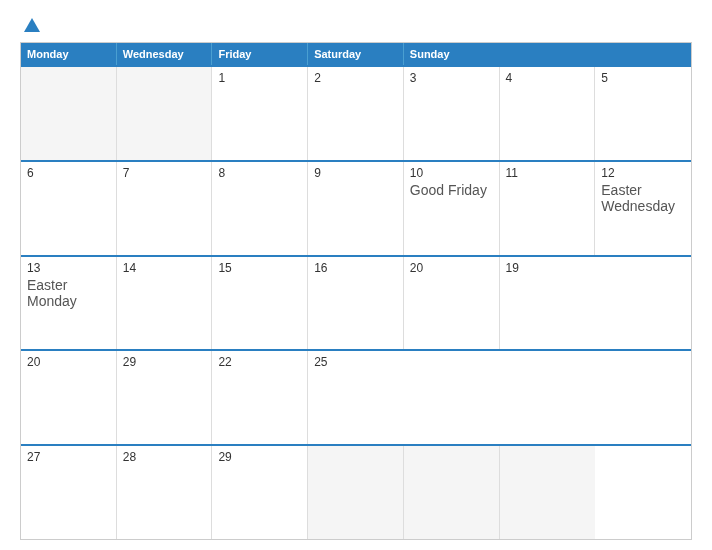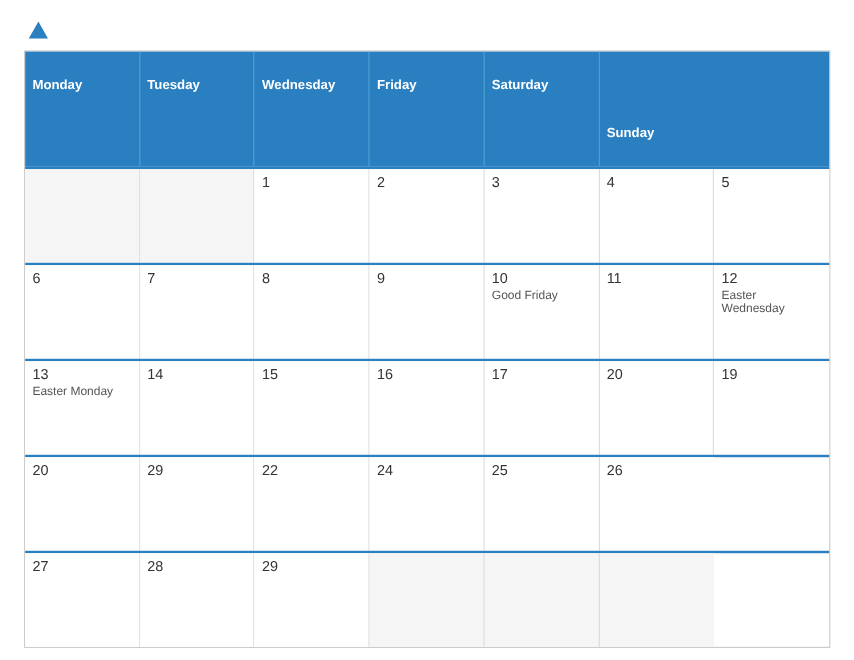--- a/index.html
+++ b/index.html
@@ -72,27 +72,26 @@
     }
     .cal-header-row {
       display: grid;
       grid-template-columns: repeat(7, 1fr);
       background: #2a7fc1;
     }
     .cal-header-cell {
       color: #fff;
       font-size: 11px;
       font-weight: bold;
-      padding: 22px 6px;
+      padding: 5px 6px;
       text-align: left;
       border-right: 1px solid #4a9fd1;
     }
     .cal-header-cell:last-child {
       border-right: none;
-      margin-top: 40px;
     }
     .cal-body {
       flex: 1;
       display: flex;
       flex-direction: column;
     }
     .cal-week {
       display: grid;
       grid-template-columns: repeat(7, 1fr);
       flex: 1;
@@ -113,21 +112,21 @@
     .cal-cell.empty {
       background: #f5f5f5;
     }
     .day-num {
       font-size: 12px;
       color: #333;
       display: block;
       margin-bottom: 2px;
     }
     .holiday {
-      font-size: 10px;
+      font-size: 14px;
       color: #555;
       display: block;
       margin-top: 2px;
     }
   </style>
 </head>
 <body>
 
 <div class="page">
   <div class="header">
@@ -138,21 +137,20 @@
       </div>
       <span class="logo-blue"></span>
     </div>
     <div class="month-title"></div>
     <div class="country"></div>
   </div>
 
   <div class="calendar">
     <div class="cal-header-row">
     <div class="cal-header-cell">Monday</div>
-        <div class="cal-header-cell">Tuesday</div>
         <div class="cal-header-cell">Wednesday</div>
         <div class="cal-header-cell">Friday</div>
         <div class="cal-header-cell">Saturday</div>
         <div class="cal-header-cell">Sunday</div>
       </div>
     <div class="cal-body">
     <div class="cal-week">
           <div class="cal-cell empty"></div>
           <div class="cal-cell empty"></div>
           <div class="cal-cell">
@@ -204,47 +202,38 @@
           <div class="cal-cell">
             <span class="day-num">14</span>
           </div>
           <div class="cal-cell">
             <span class="day-num">15</span>
           </div>
           <div class="cal-cell">
             <span class="day-num">16</span>
           </div>
           <div class="cal-cell">
-            <span class="day-num">17</span>
-          </div>
-          <div class="cal-cell">
             <span class="day-num">20</span>
           </div>
           <div class="cal-cell">
             <span class="day-num">19</span>
           </div>
         </div>
         <div class="cal-week">
           <div class="cal-cell">
             <span class="day-num">20</span>
           </div>
           <div class="cal-cell">
             <span class="day-num">29</span>
           </div>
           <div class="cal-cell">
             <span class="day-num">22</span>
           </div>
           <div class="cal-cell">
-            <span class="day-num">24</span>
-          </div>
-          <div class="cal-cell">
             <span class="day-num">25</span>
-          </div>
-          <div class="cal-cell">
-            <span class="day-num">26</span>
           </div>
         </div>
         <div class="cal-week">
           <div class="cal-cell">
             <span class="day-num">27</span>
           </div>
           <div class="cal-cell">
             <span class="day-num">28</span>
           </div>
           <div class="cal-cell">

